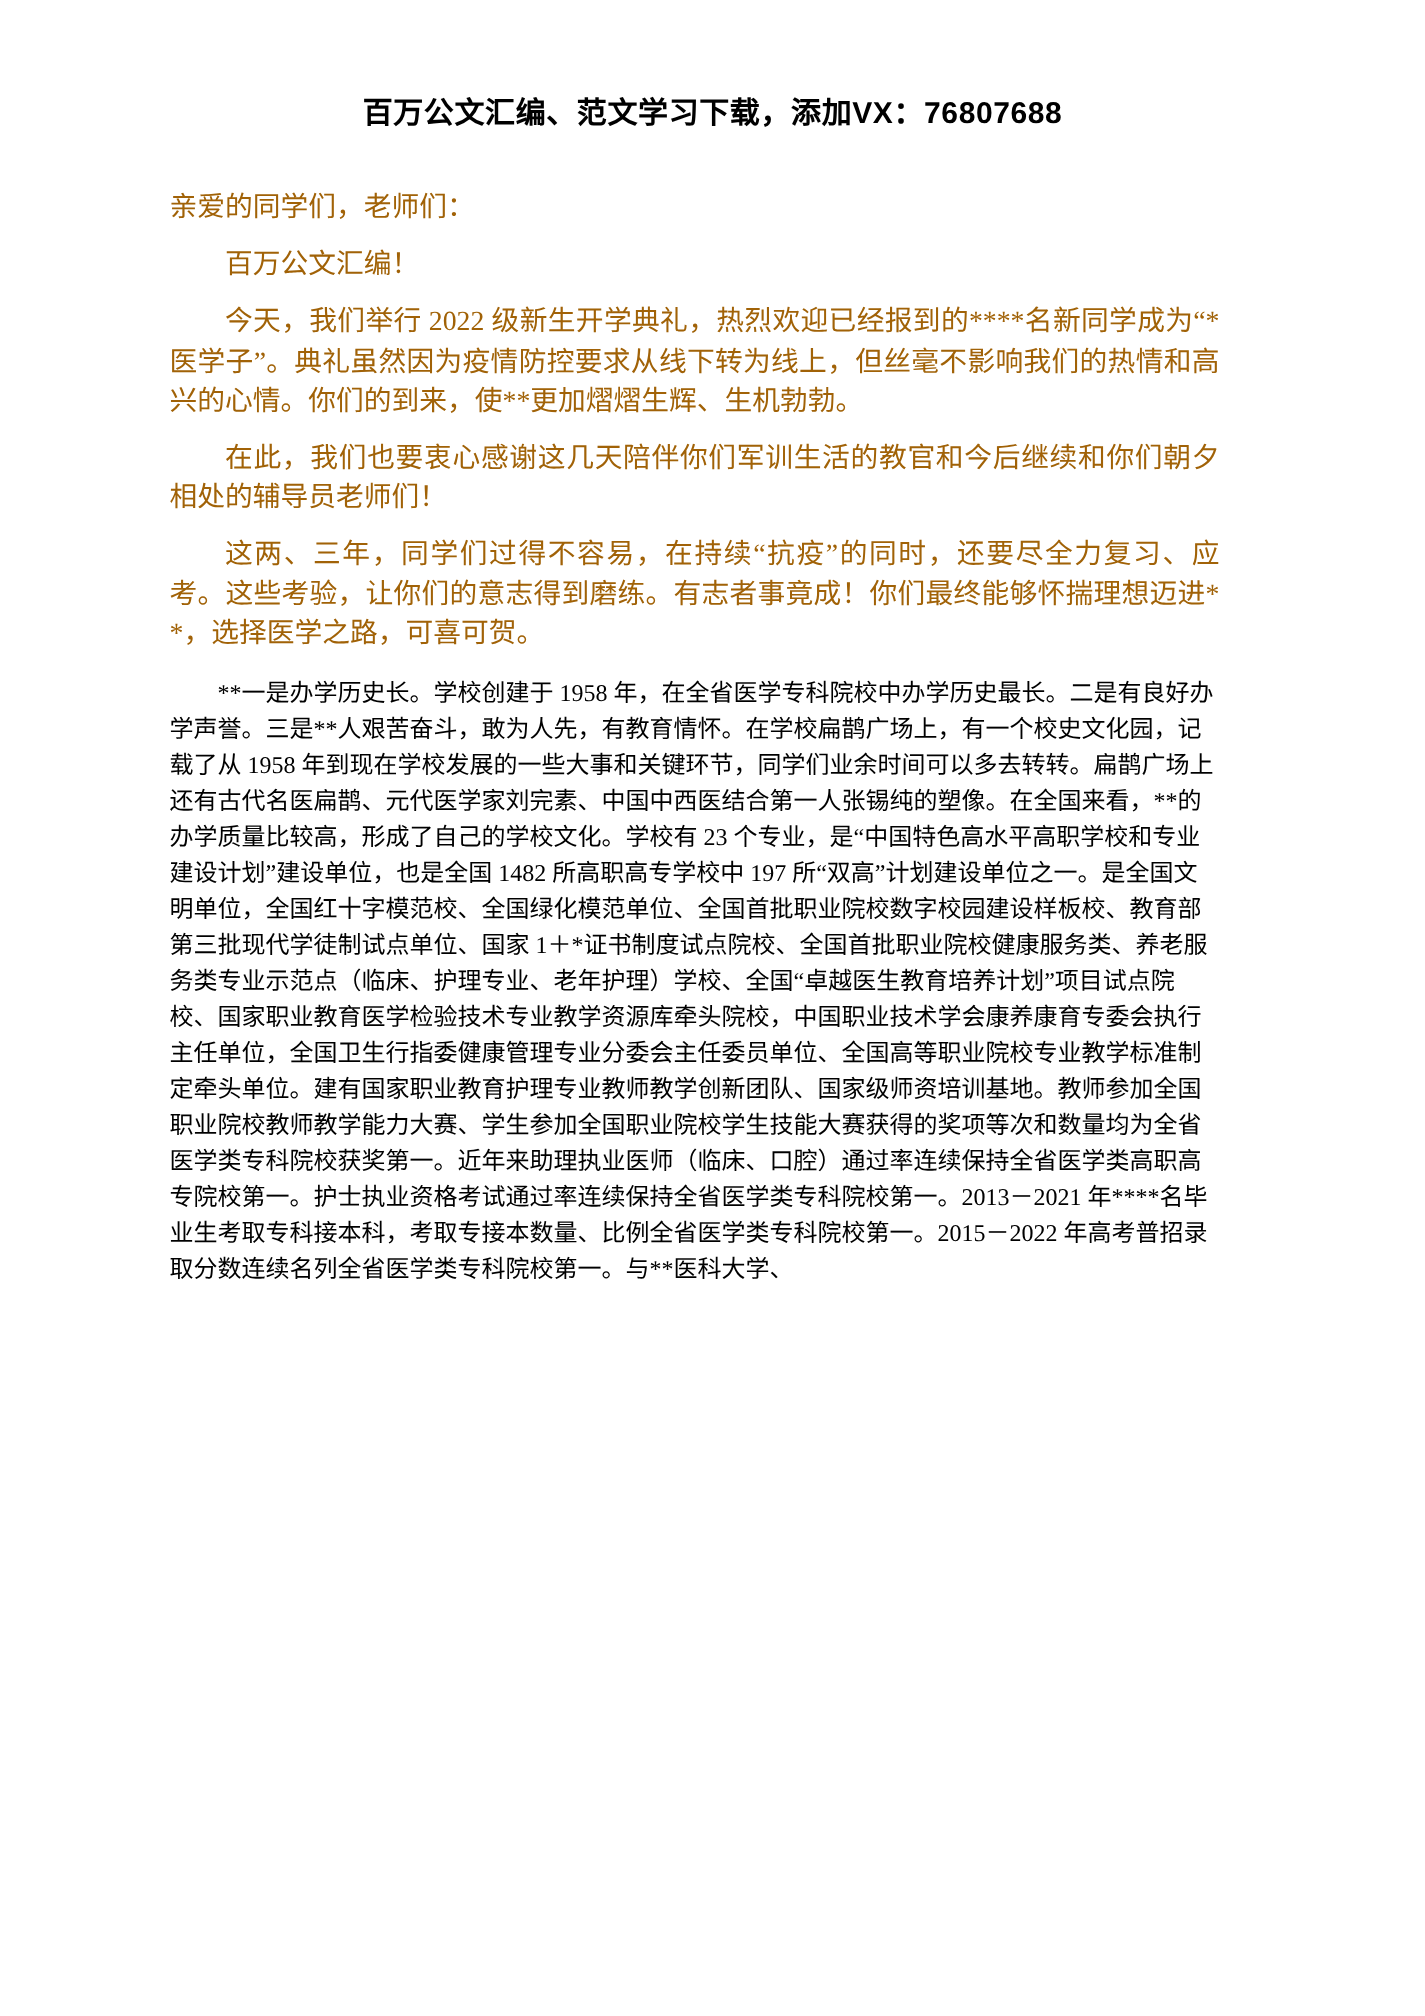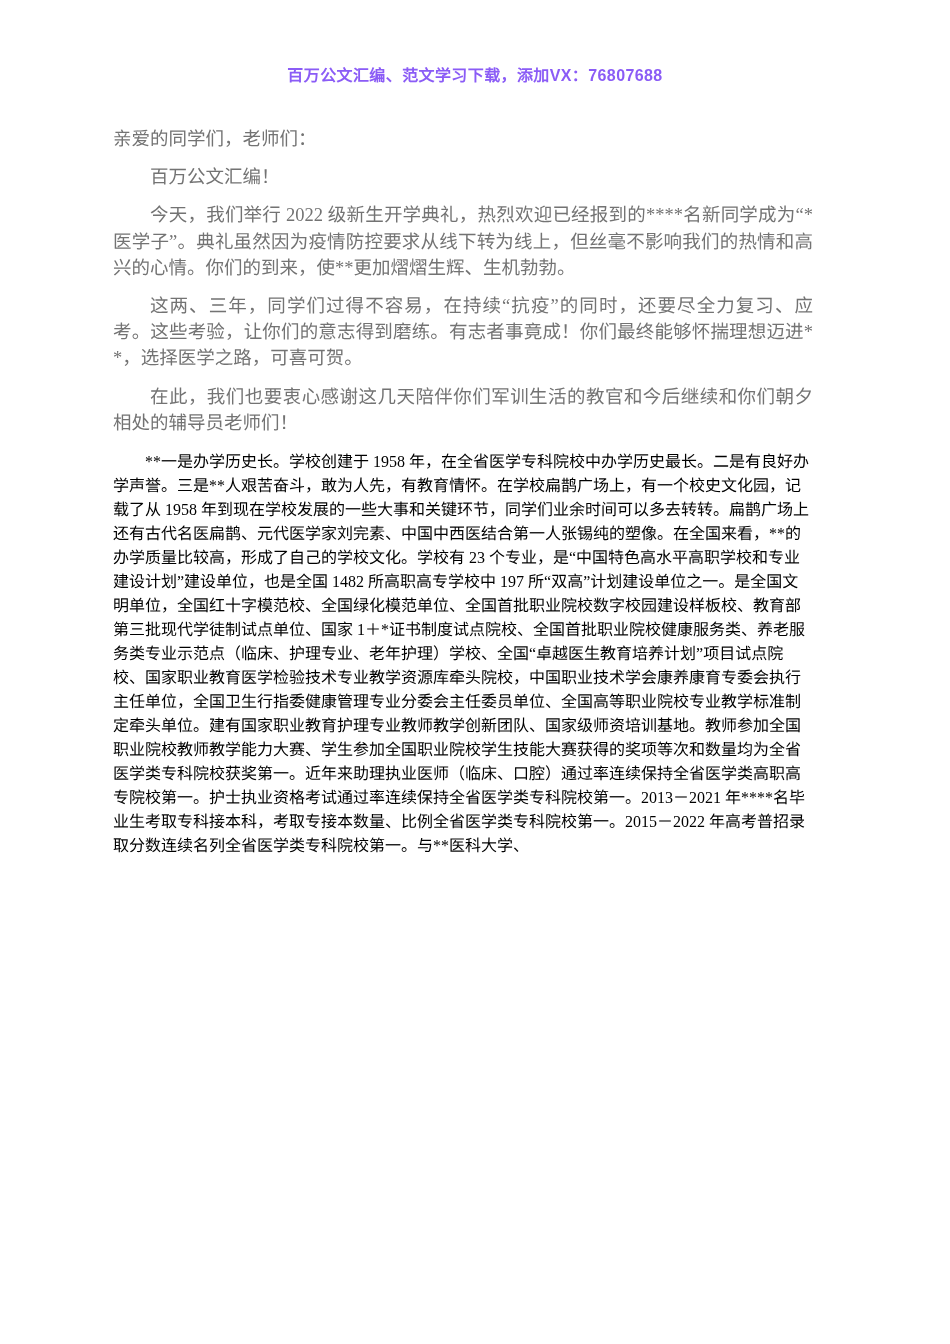--- a/index.html
+++ b/index.html
@@ -23,41 +23,41 @@
     box-sizing: border-box;
   }
 
   
   .promo-banner {
     position: absolute;
     top: 62px;
     left: 0;
     width: 950px;
     text-align: center;
-    color: #8b5cf6;
+    color: #000000;
     font-family: "Liberation Sans", "DejaVu Sans", sans-serif;
     font-weight: bold;
-    font-size: 16px;
+    font-size: 20px;
     letter-spacing: 0.4px;
     line-height: 28px;
     white-space: nowrap;
   }
 
   
   .doc-body {
     position: absolute;
     top: 126px;
     left: 113px;
     width: 700px;
   }
 
   .salutation,
   .para,
   .section-heading {
-    color: #737373;
+    color: #a16207;
     font-family: "Liberation Serif", "DejaVu Serif", serif;
     font-size: 18.5px;
     line-height: 26.2px;
     text-align: justify;
     text-justify: inter-ideograph;
     margin: 0;
     word-break: break-all;
   }
 
   .salutation {
@@ -92,23 +92,23 @@
   <div class="promo-banner">百万公文汇编、范文学习下载，添加VX：76807688</div>
 
   <div class="doc-body">
 
     <p class="salutation">亲爱的同学们，老师们：</p>
 
     <p class="para">百万公文汇编！</p>
 
     <p class="para">今天，我们举行 2022 级新生开学典礼，热烈欢迎已经报到的****名新同学成为“*医学子”。典礼虽然因为疫情防控要求从线下转为线上，但丝毫不影响我们的热情和高兴的心情。你们的到来，使**更加熠熠生辉、生机勃勃。</p>
 
+    <p class="para">在此，我们也要衷心感谢这几天陪伴你们军训生活的教官和今后继续和你们朝夕相处的辅导员老师们！</p>
+
     <p class="para">这两、三年，同学们过得不容易，在持续“抗疫”的同时，还要尽全力复习、应考。这些考验，让你们的意志得到磨练。有志者事竟成！你们最终能够怀揣理想迈进**，选择医学之路，可喜可贺。</p>
-
-    <p class="para">在此，我们也要衷心感谢这几天陪伴你们军训生活的教官和今后继续和你们朝夕相处的辅导员老师们！</p>
 
 
 
     <p class="para-last">**一是办学历史长。学校创建于 1958 年，在全省医学专科院校中办学历史最长。二是有良好办学声誉。三是**人艰苦奋斗，敢为人先，有教育情怀。在学校扁鹊广场上，有一个校史文化园，记载了从 1958 年到现在学校发展的一些大事和关键环节，同学们业余时间可以多去转转。扁鹊广场上还有古代名医扁鹊、元代医学家刘完素、中国中西医结合第一人张锡纯的塑像。在全国来看，**的办学质量比较高，形成了自己的学校文化。学校有 23 个专业，是“中国特色高水平高职学校和专业建设计划”建设单位，也是全国 1482 所高职高专学校中 197 所“双高”计划建设单位之一。是全国文明单位，全国红十字模范校、全国绿化模范单位、全国首批职业院校数字校园建设样板校、教育部第三批现代学徒制试点单位、国家 1＋*证书制度试点院校、全国首批职业院校健康服务类、养老服务类专业示范点（临床、护理专业、老年护理）学校、全国“卓越医生教育培养计划”项目试点院校、国家职业教育医学检验技术专业教学资源库牵头院校，中国职业技术学会康养康育专委会执行主任单位，全国卫生行指委健康管理专业分委会主任委员单位、全国高等职业院校专业教学标准制定牵头单位。建有国家职业教育护理专业教师教学创新团队、国家级师资培训基地。教师参加全国职业院校教师教学能力大赛、学生参加全国职业院校学生技能大赛获得的奖项等次和数量均为全省医学类专科院校获奖第一。近年来助理执业医师（临床、口腔）通过率连续保持全省医学类高职高专院校第一。护士执业资格考试通过率连续保持全省医学类专科院校第一。2013－2021 年****名毕业生考取专科接本科，考取专接本数量、比例全省医学类专科院校第一。2015－2022 年高考普招录取分数连续名列全省医学类专科院校第一。与**医科大学、</p>
 
   </div>
 
 </div>
 
 </body></html>

